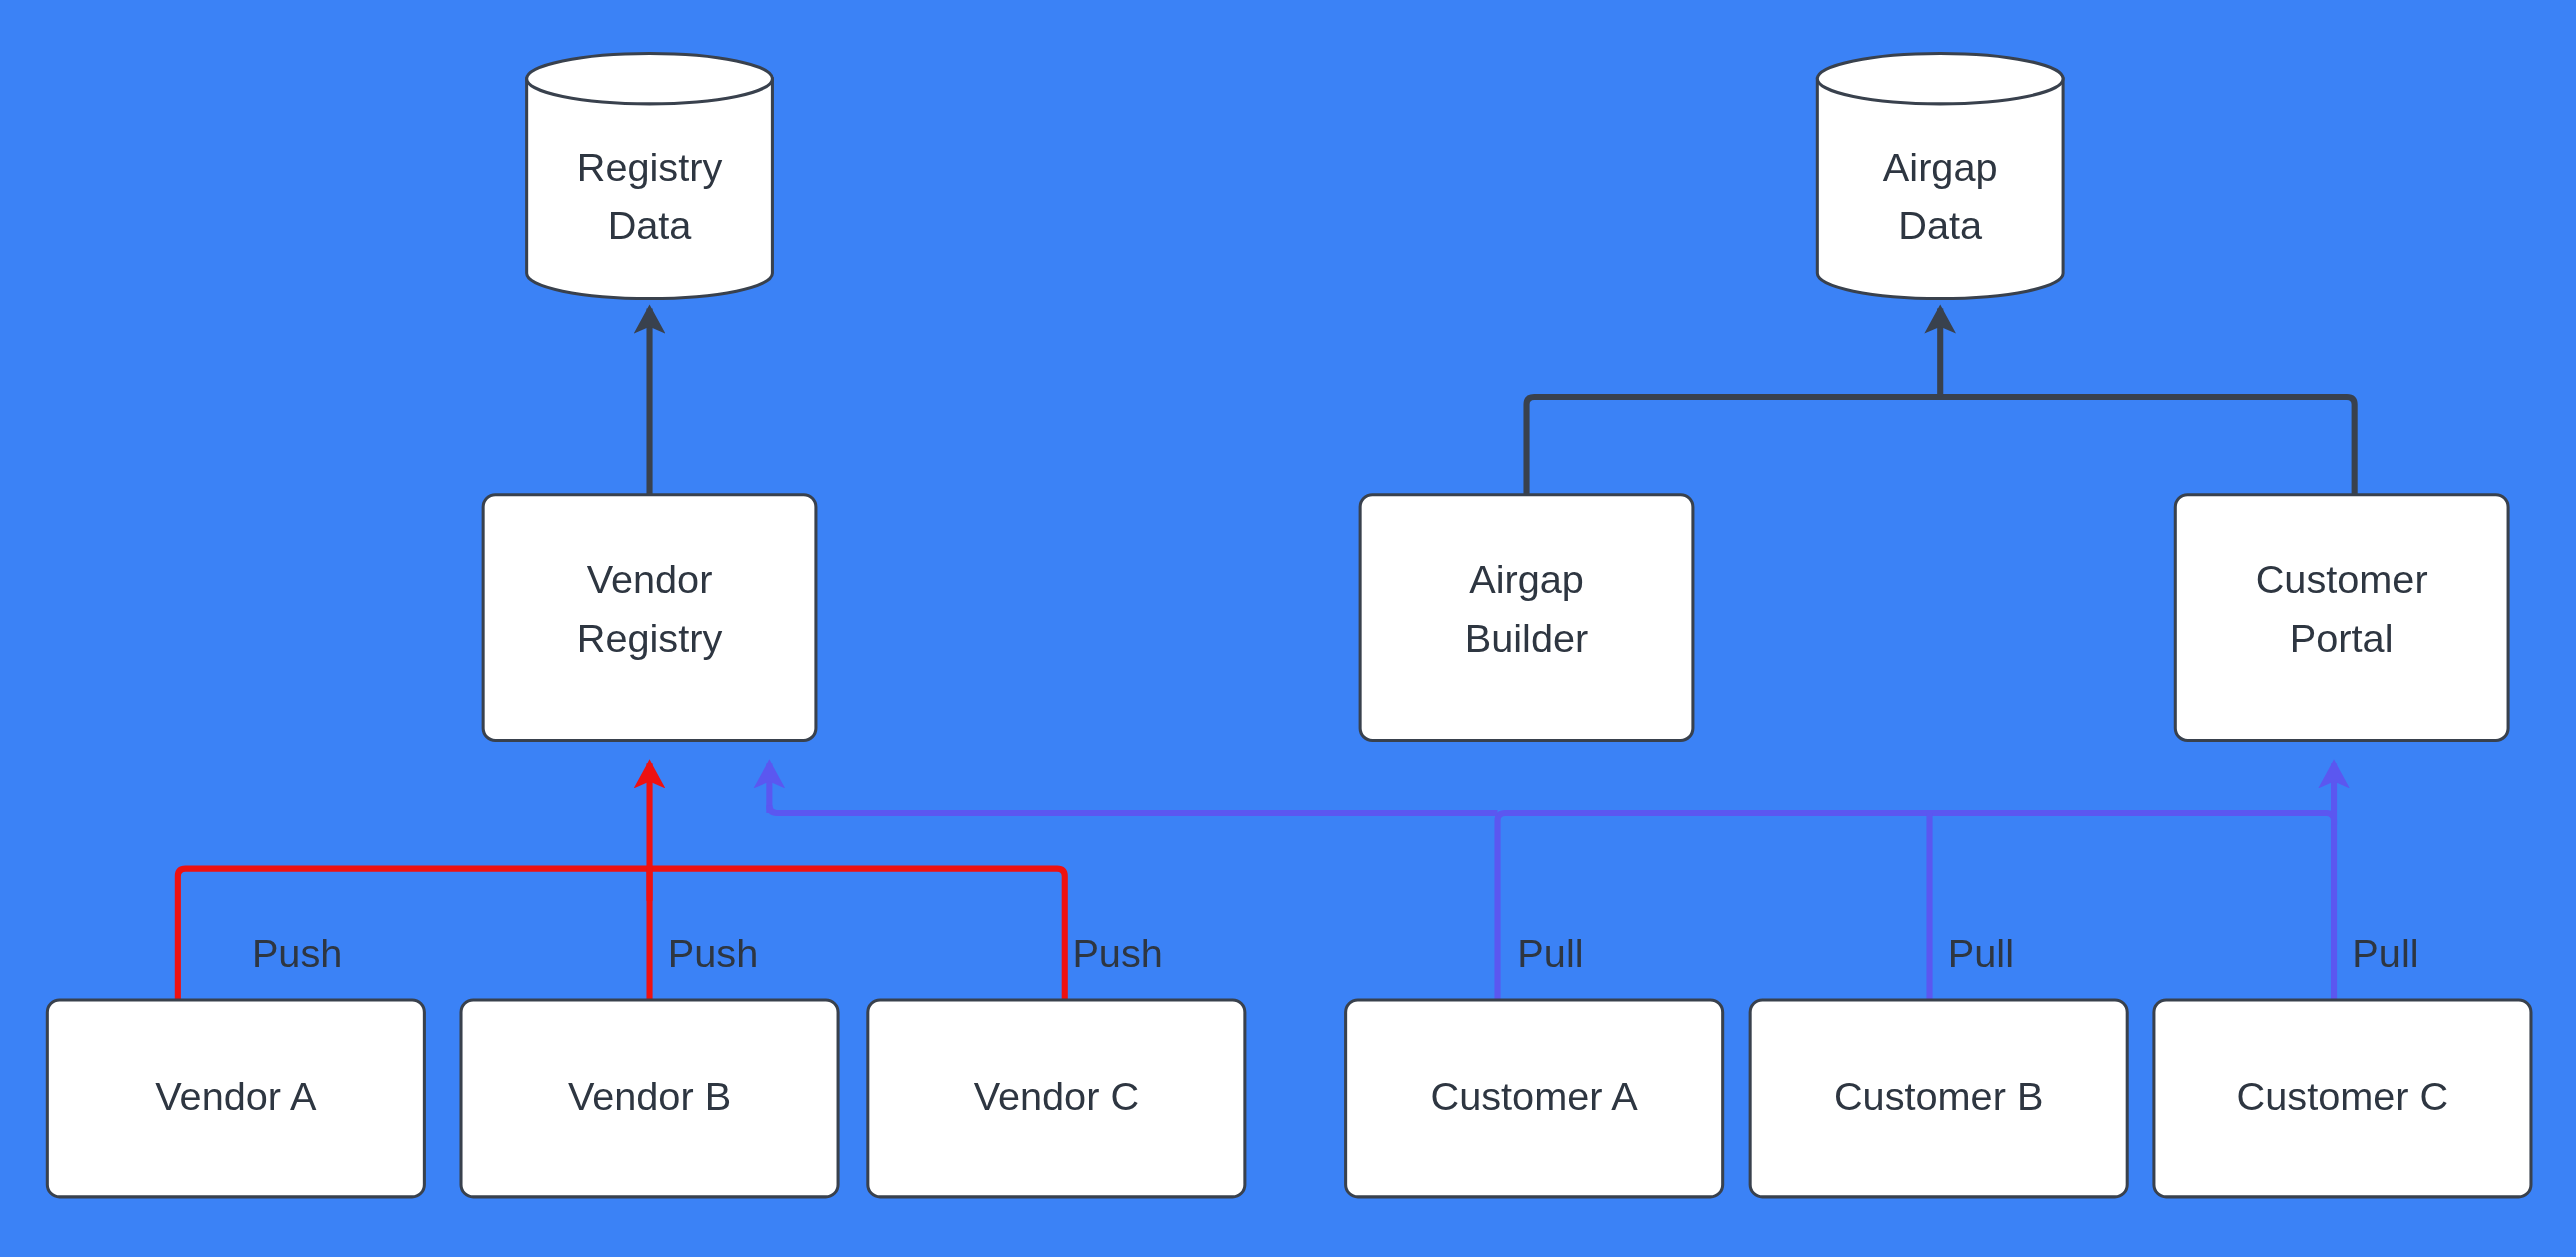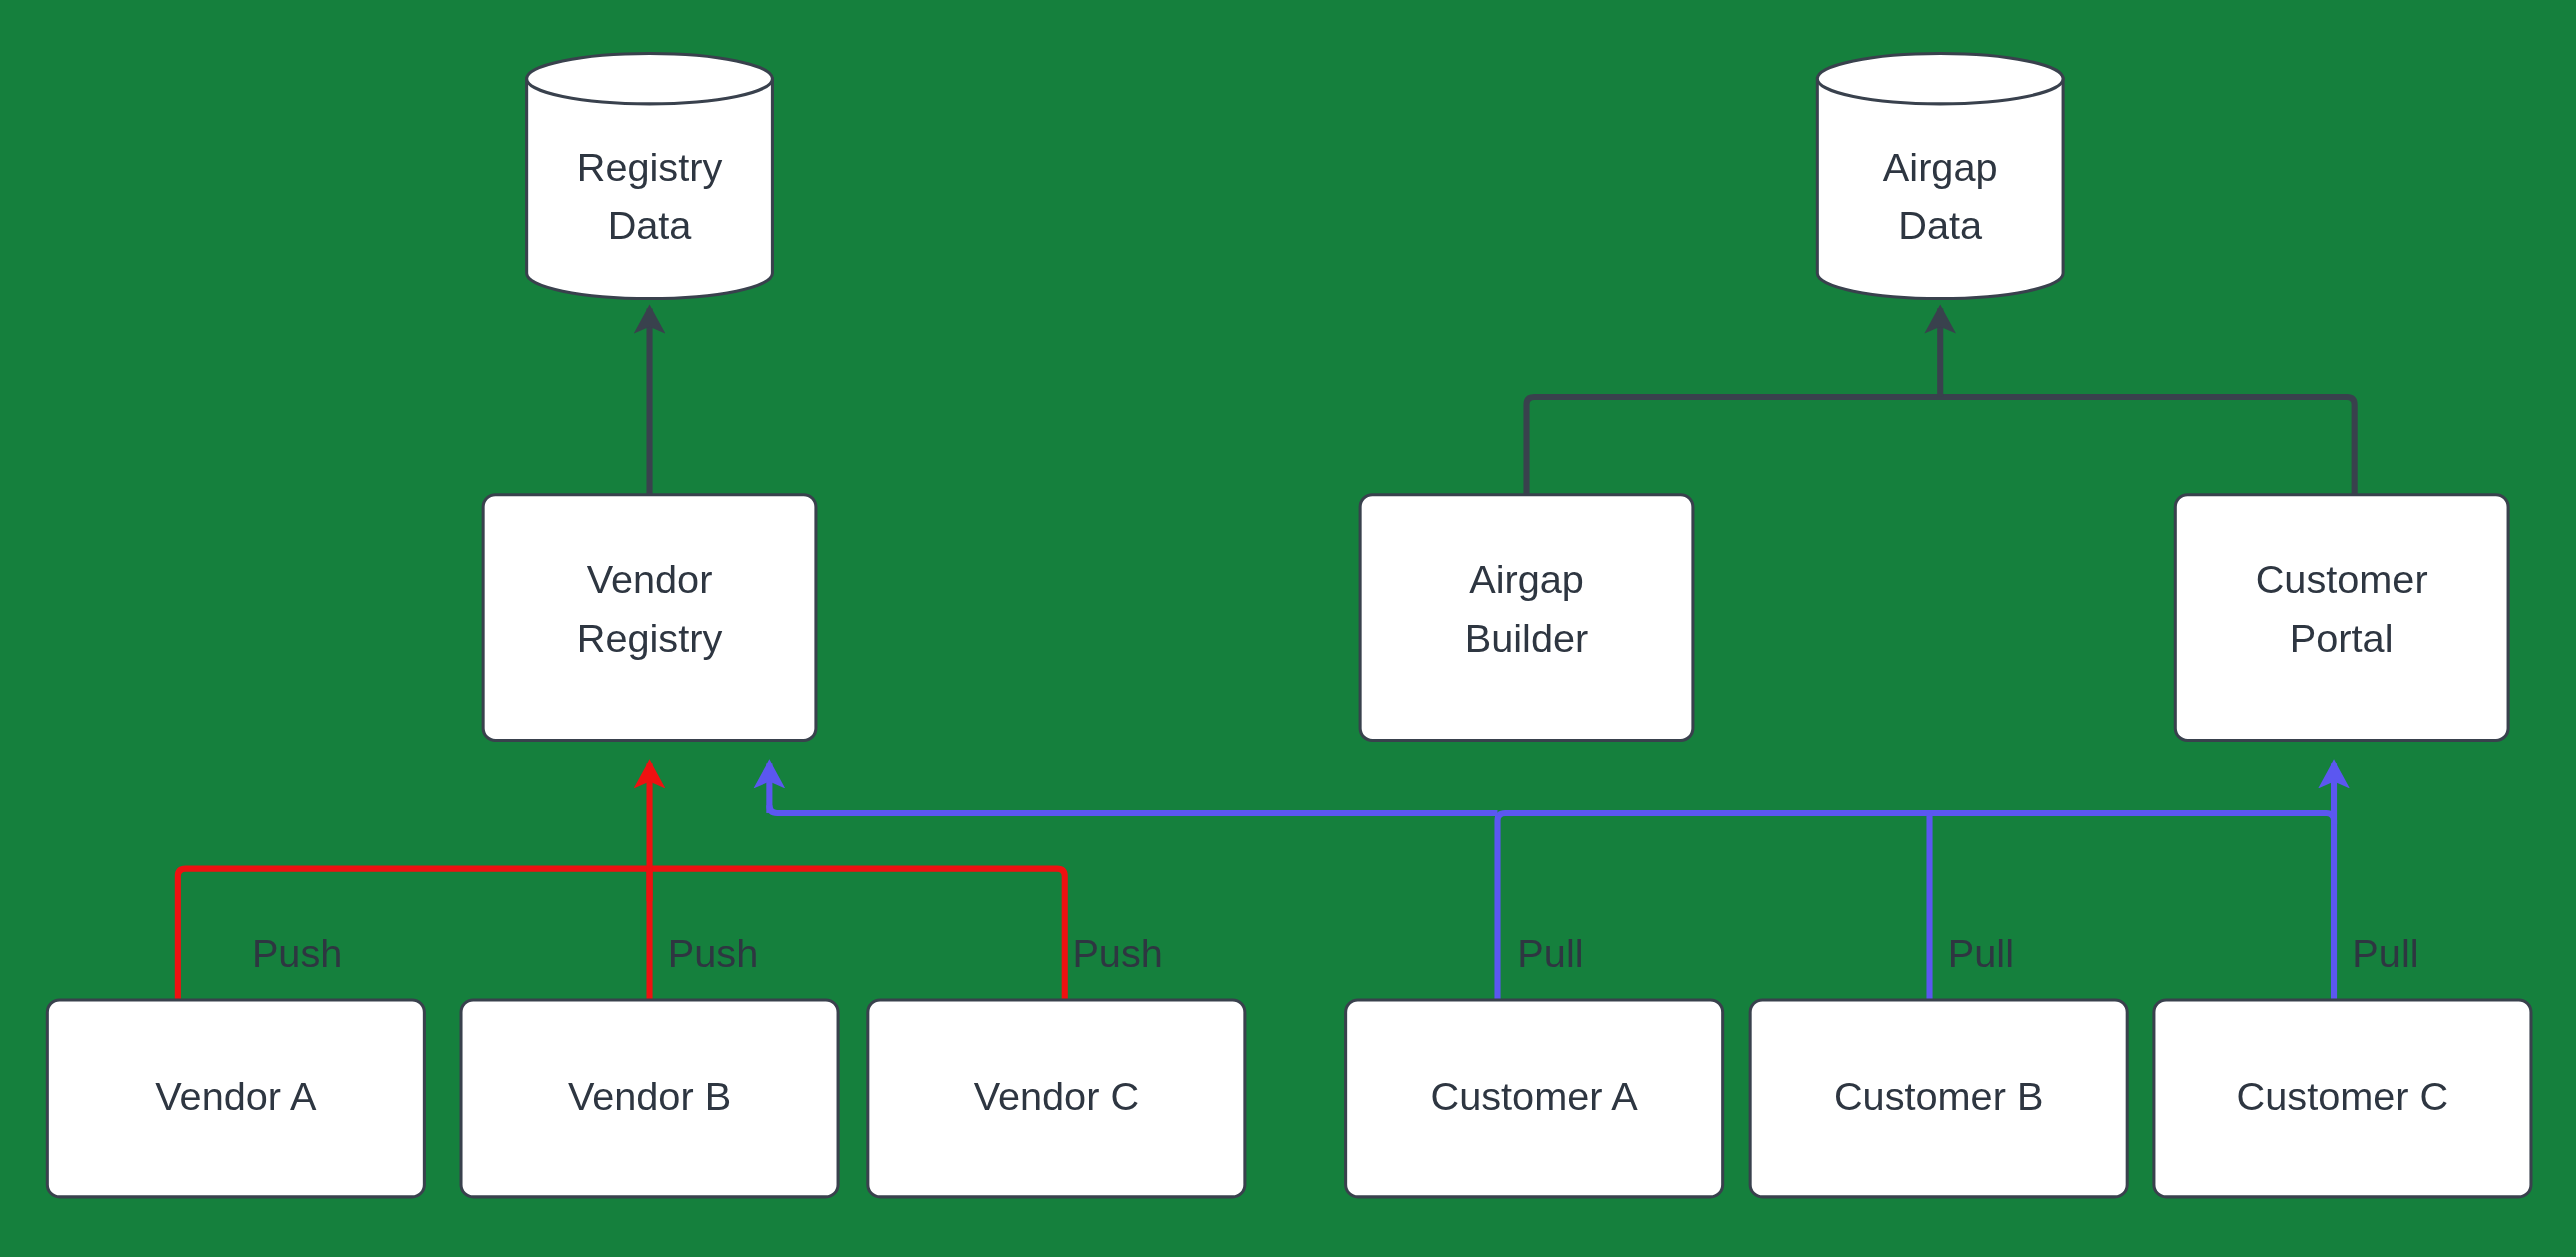--- a/index.html
+++ b/index.html
@@ -11,21 +11,21 @@
   body {
     width: 2576px;
     height: 1258px;
     font-family: "Liberation Sans", sans-serif;
     overflow: hidden;
   }
   #diagram-root {
     position: relative;
     width: 2576px;
     height: 1258px;
-    background: #15803d;
+    background: #3b82f6;
   }
   svg#diagram-svg {
     display: block;
     width: 2576px;
     height: 1258px;
   }
   .node-shape {
     fill: #ffffff;
     stroke: #39414d;
     stroke-width: 4;

